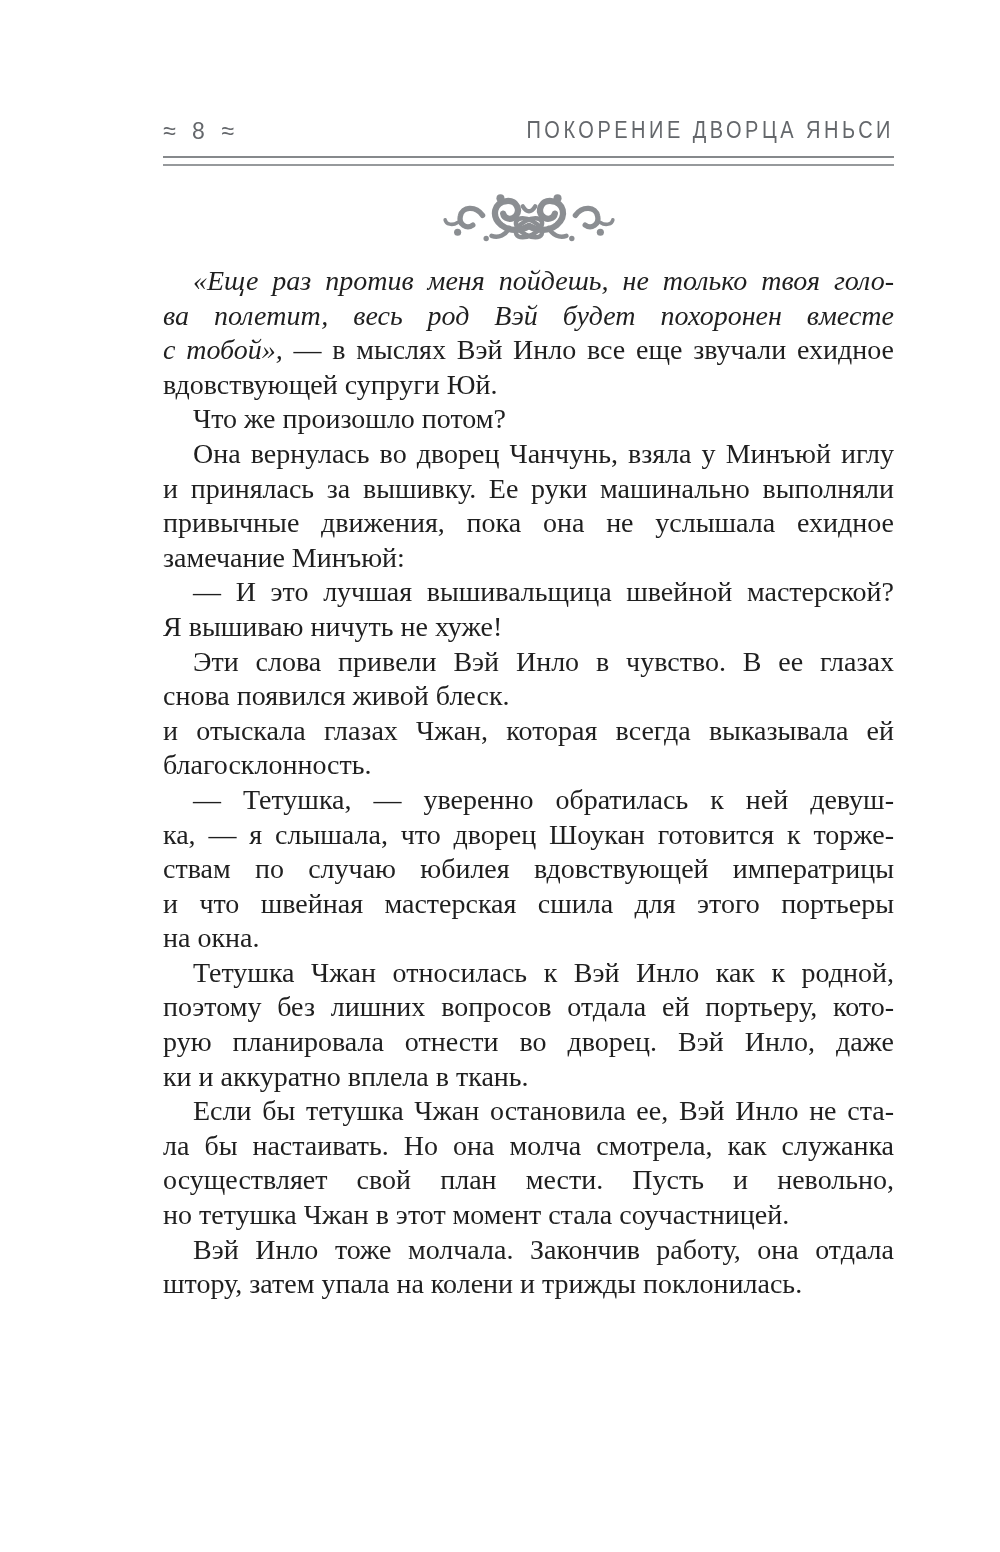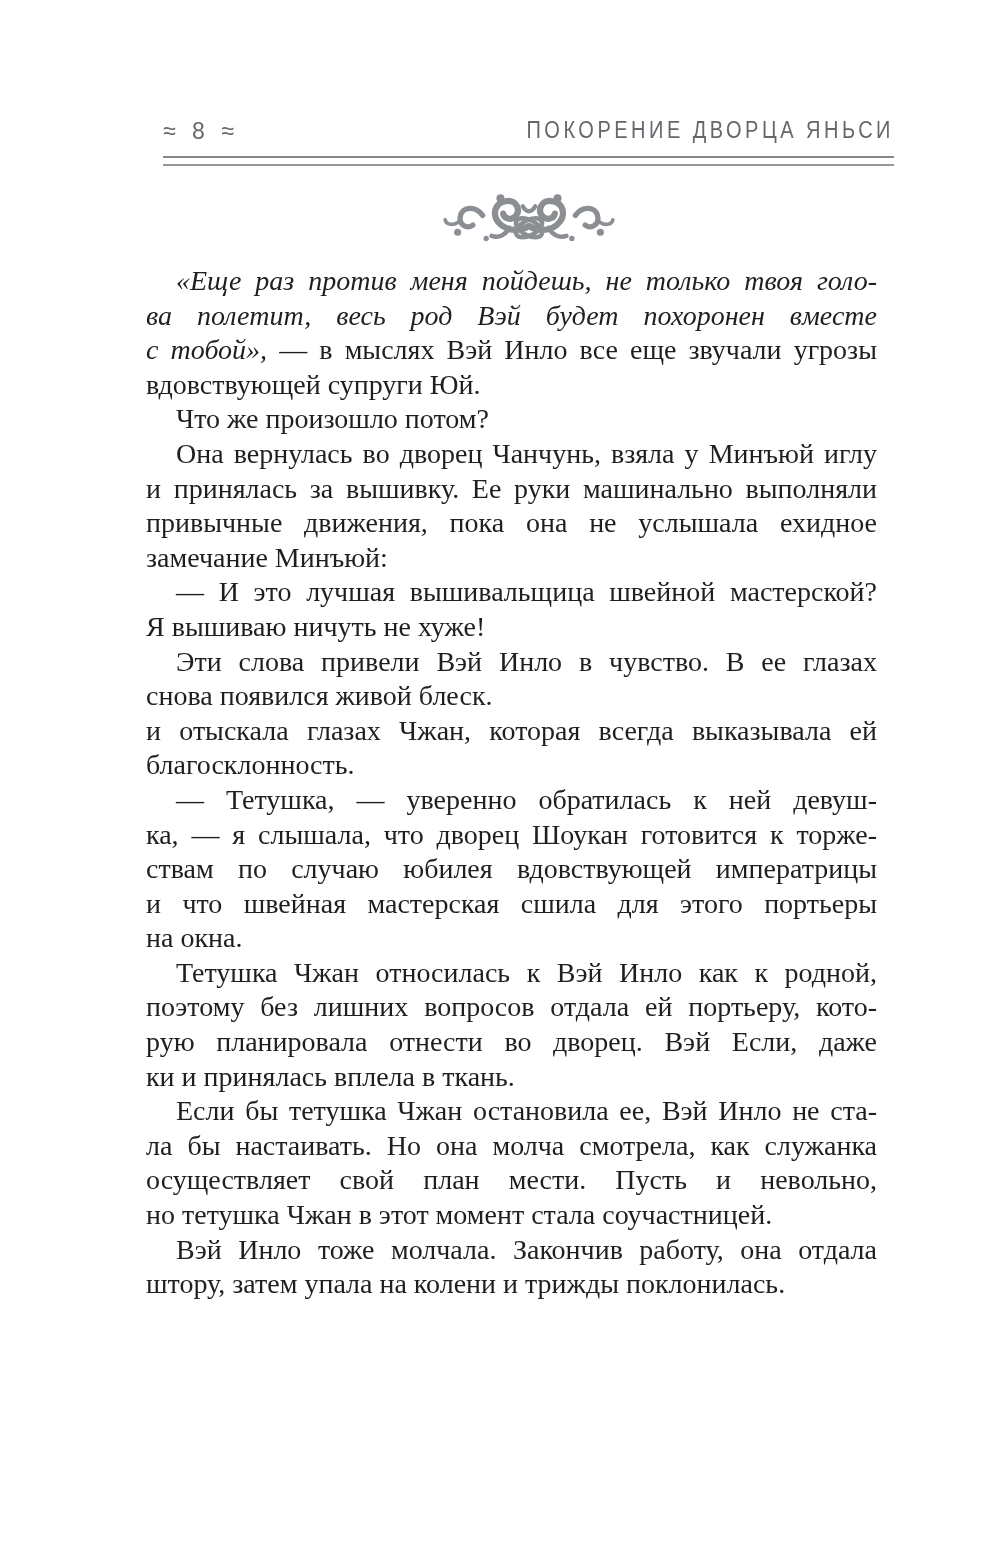--- a/index.html
+++ b/index.html
@@ -30,21 +30,21 @@
     border-top:2px solid #86898c;
     border-bottom:2px solid #96999c;
   }
   
   .ornament-wrap{
     position:absolute;left:163px;top:192px;width:731px;
     text-align:center;line-height:0;
   }
   
   .body-text{
-    position:absolute;left:146px;top:264px;width:731px;
+    position:absolute;left:163px;top:264px;width:731px;
     font-size:28px;line-height:34.6px;color:#1f1f1f;
   }
   .line{
     height:34.6px;
     text-align:justify;
     text-align-last:justify;
     white-space:nowrap;
   }
   .line.first{text-indent:30px;}
   .line.last{text-align-last:left;white-space:normal;}
@@ -94,42 +94,42 @@
         <circle cx="182" cy="45" r="4"></circle>
         <circle cx="54" cy="52" r="3"></circle>
         <circle cx="150" cy="52" r="3"></circle>
       </g>
     </svg>
   </div>
 
   <div class="body-text">
       <div class="line first"><span class="it">«Еще раз против меня пойдешь, не только твоя голо-</span></div>
       <div class="line"><span class="it">ва полетит, весь род Вэй будет похоронен вместе</span></div>
-      <div class="line"><span class="it">с тобой», </span><span>— в мыслях Вэй Инло все еще звучали угрозы</span></div>
+      <div class="line"><span class="it">с тобой», </span><span>— в мыслях Вэй Инло все еще звучали ехидное</span></div>
       <div class="line last"><span>вдовствующей супруги Юй.</span></div>
       <div class="line first last"><span>Что же произошло потом?</span></div>
       <div class="line first"><span>Она вернулась во дворец Чанчунь, взяла у Минъюй иглу</span></div>
       <div class="line"><span>и принялась за вышивку. Ее руки машинально выполняли</span></div>
       <div class="line"><span>привычные движения, пока она не услышала ехидное</span></div>
       <div class="line last"><span>замечание Минъюй:</span></div>
       <div class="line first"><span>— И это лучшая вышивальщица швейной мастерской?</span></div>
       <div class="line last"><span>Я вышиваю ничуть не хуже!</span></div>
       <div class="line first"><span>Эти слова привели Вэй Инло в чувство. В ее глазах</span></div>
       <div class="line last"><span>снова появился живой блеск.</span></div>
       <div class="line"><span>и отыскала глазах Чжан, которая всегда выказывала ей</span></div>
       <div class="line last"><span>благосклонность.</span></div>
       <div class="line first"><span>— Тетушка, — уверенно обратилась к ней девуш-</span></div>
       <div class="line"><span>ка, — я слышала, что дворец Шоукан готовится к торже-</span></div>
       <div class="line"><span>ствам по случаю юбилея вдовствующей императрицы</span></div>
       <div class="line"><span>и что швейная мастерская сшила для этого портьеры</span></div>
       <div class="line last"><span>на окна.</span></div>
       <div class="line first"><span>Тетушка Чжан относилась к Вэй Инло как к родной,</span></div>
       <div class="line"><span>поэтому без лишних вопросов отдала ей портьеру, кото-</span></div>
-      <div class="line"><span>рую планировала отнести во дворец. Вэй Если, даже</span></div>
-      <div class="line last"><span>ки и принялась вплела в ткань.</span></div>
+      <div class="line"><span>рую планировала отнести во дворец. Вэй Инло, даже</span></div>
+      <div class="line last"><span>ки и аккуратно вплела в ткань.</span></div>
       <div class="line first"><span>Если бы тетушка Чжан остановила ее, Вэй Инло не ста-</span></div>
       <div class="line"><span>ла бы настаивать. Но она молча смотрела, как служанка</span></div>
       <div class="line"><span>осуществляет свой план мести. Пусть и невольно,</span></div>
       <div class="line last"><span>но тетушка Чжан в этот момент стала соучастницей.</span></div>
       <div class="line first"><span>Вэй Инло тоже молчала. Закончив работу, она отдала</span></div>
       <div class="line last"><span>штору, затем упала на колени и трижды поклонилась.</span></div>
     </div>
 
 </div>
 

